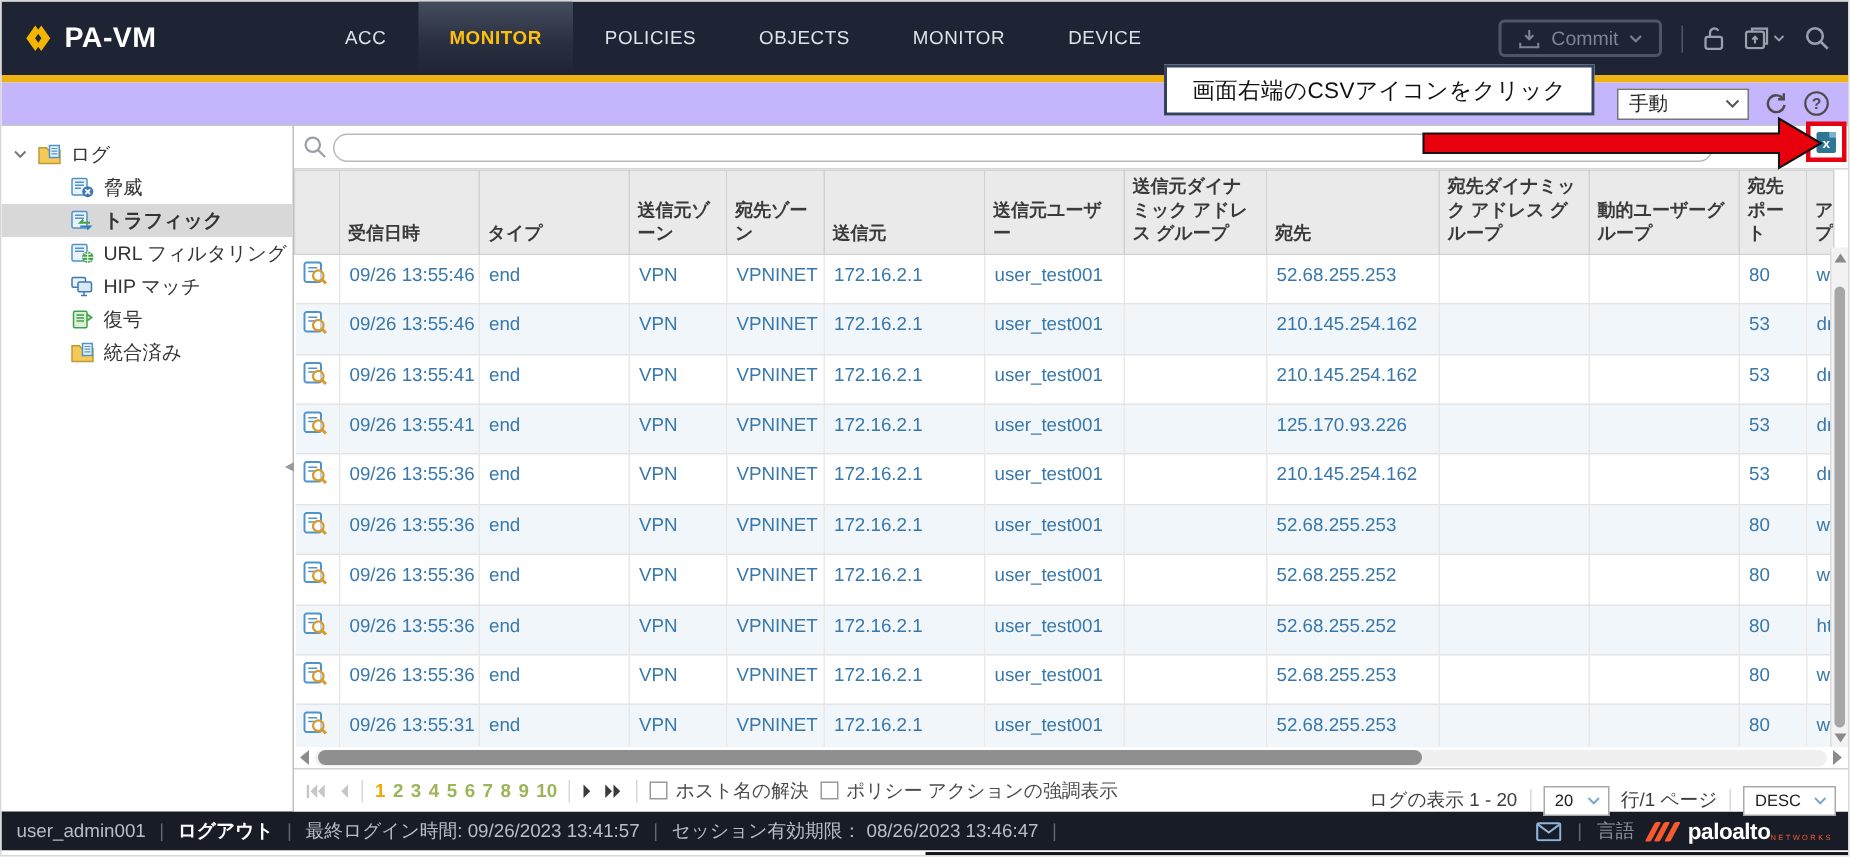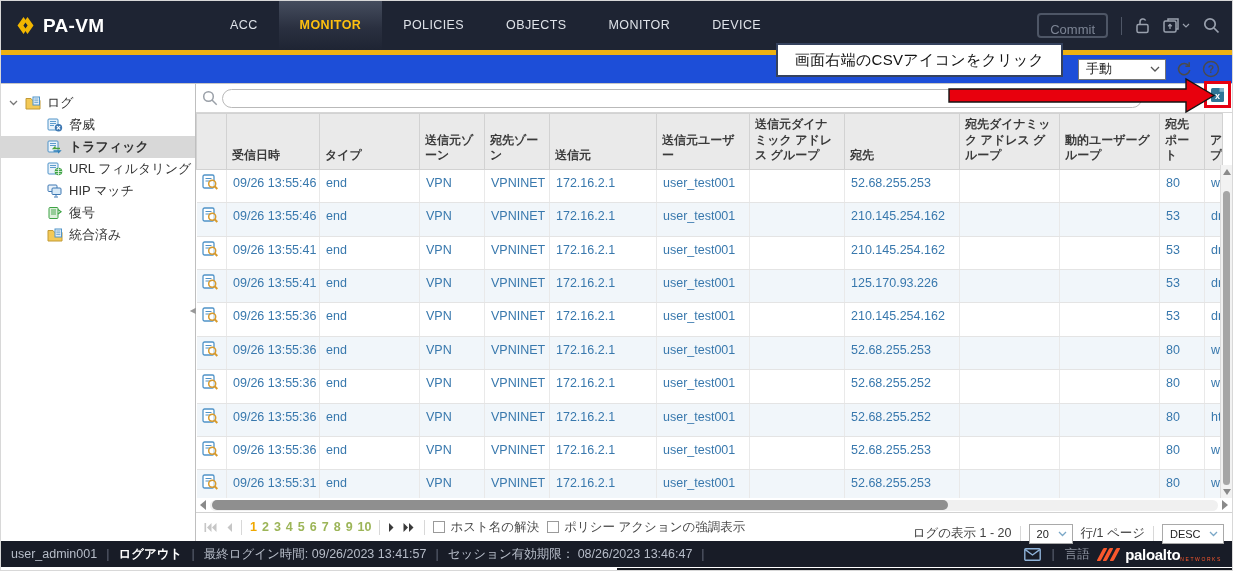--- a/index.html
+++ b/index.html
@@ -7,27 +7,27 @@
   .screen { position:relative; width:1233px; height:571px; border:1px solid #d8d8d8; background:#fff; overflow:hidden; }
 
   
   .navbar { height:49px; background:#1e2433; display:flex; align-items:center; padding:0 12px; }
   .brand { display:flex; align-items:center; gap:5px; width:196px; }
   .brand-name { color:#fff; font-size:19px; font-weight:bold; letter-spacing:.3px; }
   .tabs { display:flex; height:49px; }
   .tab { padding:0 21px; line-height:49px; font-size:12.5px; color:#dfe3e9; letter-spacing:.4px; cursor:pointer; }
   .tab.active { color:#fec00f; font-weight:bold; background:linear-gradient(180deg,#454d5e 0%,#2a3040 55%,#1e2433 100%); }
   .nav-right { margin-left:auto; display:flex; align-items:center; gap:13px; }
-  .commit-btn { display:flex; align-items:center; gap:7px; border:2px solid #4e5666; border-radius:4px; height:25px; padding:0 11px; color:#7d8595; font-size:13px; cursor:pointer;flex-direction:column; }
+  .commit-btn { display:flex; align-items:center; gap:7px; border:2px solid #4e5666; border-radius:4px; height:25px; padding:0 11px; color:#7d8595; font-size:13px; cursor:pointer; }
   .nav-sep { width:1px; height:18px; background:#4e5666; }
   .nav-ic { display:flex; align-items:center; gap:2px; cursor:pointer; }
   .accent-strip { height:5px; background:#eeb111; }
 
   
-  .toolbar { height:29px; background:#1d4ed8; border-bottom:1px solid #c6c6c6; display:flex; align-items:center; justify-content:flex-end; gap:9px; padding-right:12px; }
+  .toolbar { height:29px; background:#c4b5fd; border-bottom:1px solid #c6c6c6; display:flex; align-items:center; justify-content:flex-end; gap:9px; padding-right:12px; }
   .mini-select { display:flex; align-items:center; justify-content:space-between; border:1px solid #767676; background:#fff; height:21px; padding:0 5px 0 7px; font-size:13px; color:#222; gap:6px; cursor:pointer; }
   .sel-manual { width:88px; }
 
   
   .content { display:flex; height:457px; background:#fff; }
   .sidebar { width:195px; min-width:195px; border-right:1px solid #bfbfbf; padding-top:8px; position:relative; }
   .tree-root { display:flex; align-items:center; gap:6px; padding-left:8px; height:22px; font-size:13px; color:#333; }
   .tree-item { display:flex; align-items:center; gap:6px; padding-left:45px; height:22px; font-size:13px; color:#333; cursor:pointer; white-space:nowrap; }
   .tree-item.selected { background:#d8d8d8; font-weight:bold; }
   .ticon { display:flex; width:17px; justify-content:center; }

